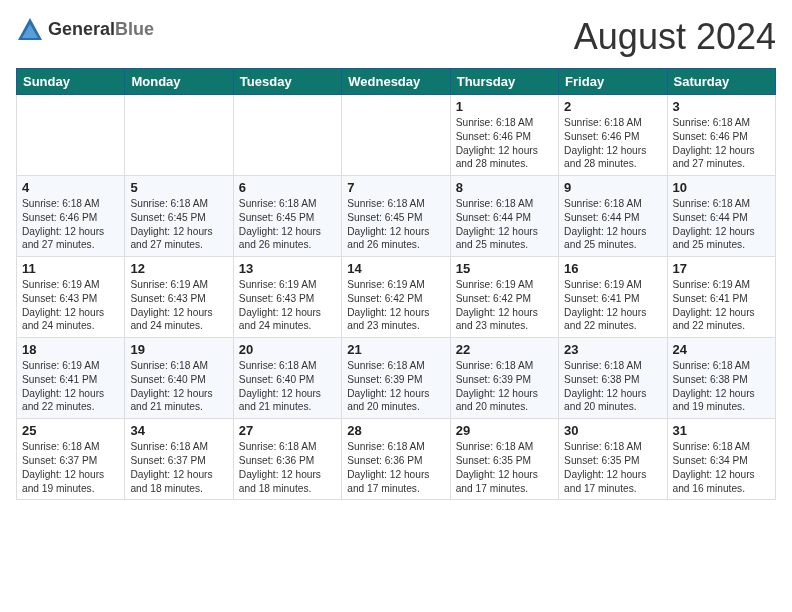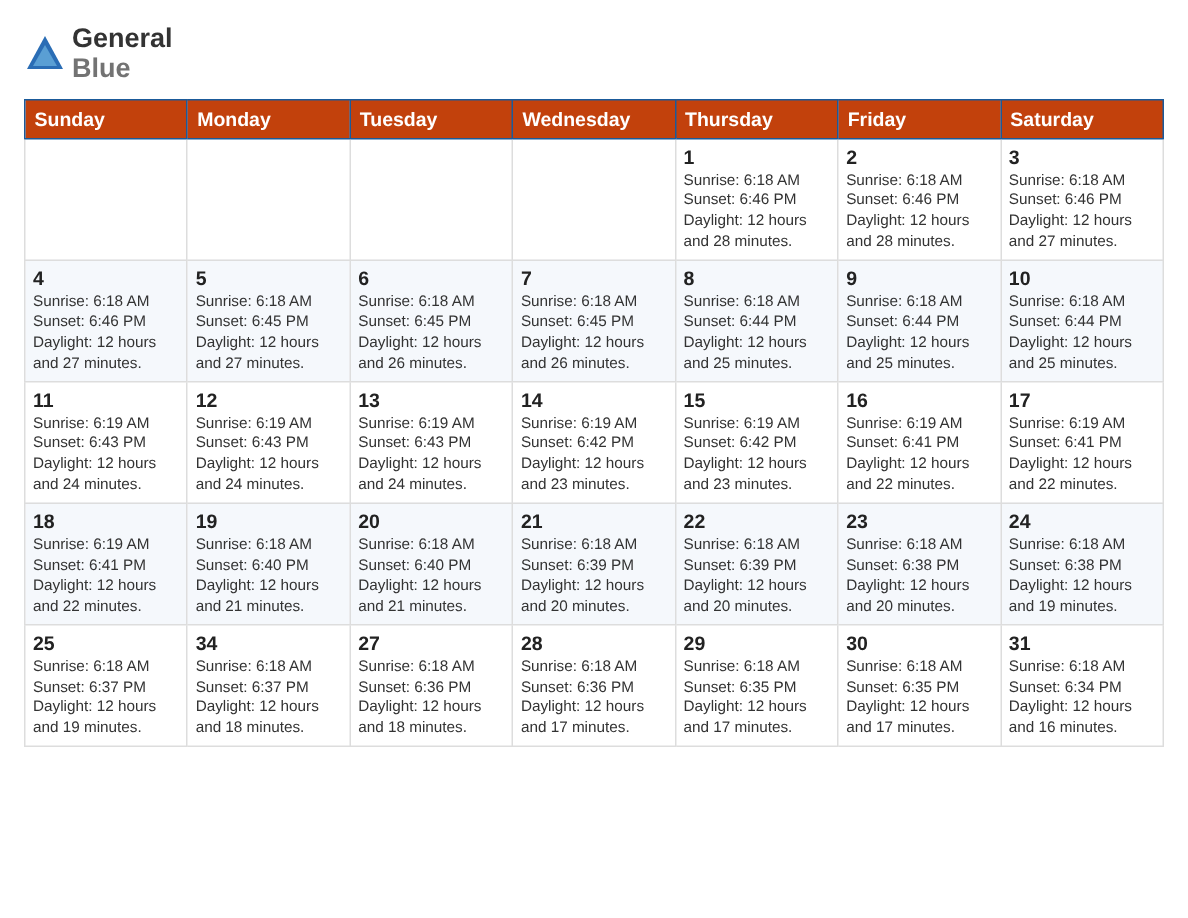--- a/index.html
+++ b/index.html
@@ -16,21 +16,21 @@
       align-items: flex-start;
       margin-bottom: 10px;
     }
     .logo {
       display: flex;
       align-items: center;
       gap: 4px;
     }
     .logo-text {
       display: flex;
-      flex-direction: column;
+      flex-direction: row;
       line-height: 1.1;
     }
     .logo-general {
       font-size: 18px;
       font-weight: bold;
       color: #333;
     }
     .logo-blue {
       font-size: 18px;
       font-weight: bold;
@@ -51,21 +51,21 @@
     .location {
       font-size: 16px;
       color: #555;
     }
     .calendar {
       width: 100%;
       border-collapse: collapse;
       border: 1px solid #ccc;
     }
     .calendar th {
-      background: #c2410c;
+      background: #0f766e;
       color: #fff;
       text-align: left;
       padding: 5px 6px;
       font-size: 13px;
       font-weight: bold;
       border: 1px solid #1a5a9a;
     }
     .calendar td {
       vertical-align: top;
       padding: 4px 5px;
@@ -102,20 +102,21 @@
     <svg class="logo-icon" viewBox="0 0 28 28" xmlns="http://www.w3.org/2000/svg">
       <polygon points="14,2 26,24 2,24" fill="#2a6db5"></polygon>
       <polygon points="14,8 22,22 6,22" fill="#5a9fd4"></polygon>
     </svg>
     <div class="logo-text">
       <span class="logo-general">General</span>
       <span class="logo-blue">Blue</span>
     </div>
   </div>
   <div class="title-block">
+    <div class="month-title">August 2024</div>
   </div>
 </div>
 
 <table class="calendar">
   <thead>
     <tr>
     <th>Sunday</th>
         <th>Monday</th>
         <th>Tuesday</th>
         <th>Wednesday</th>

